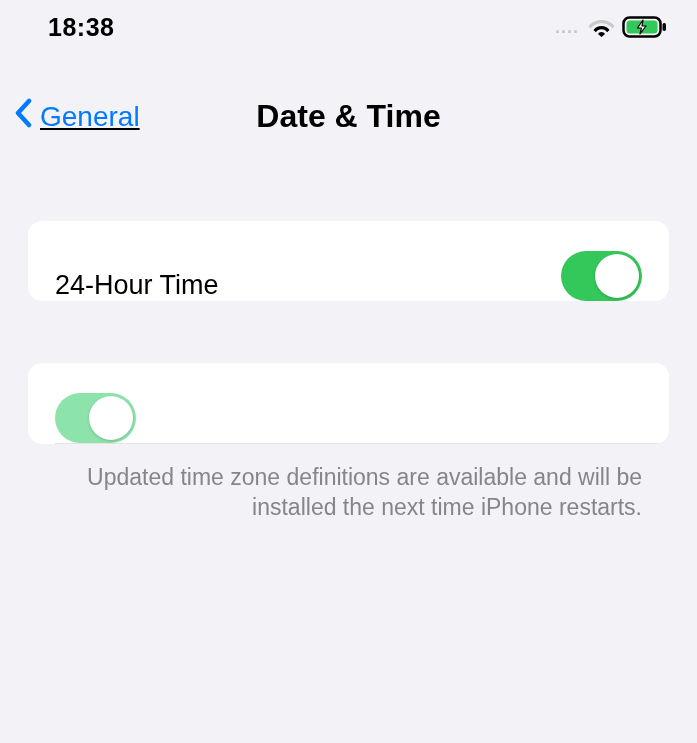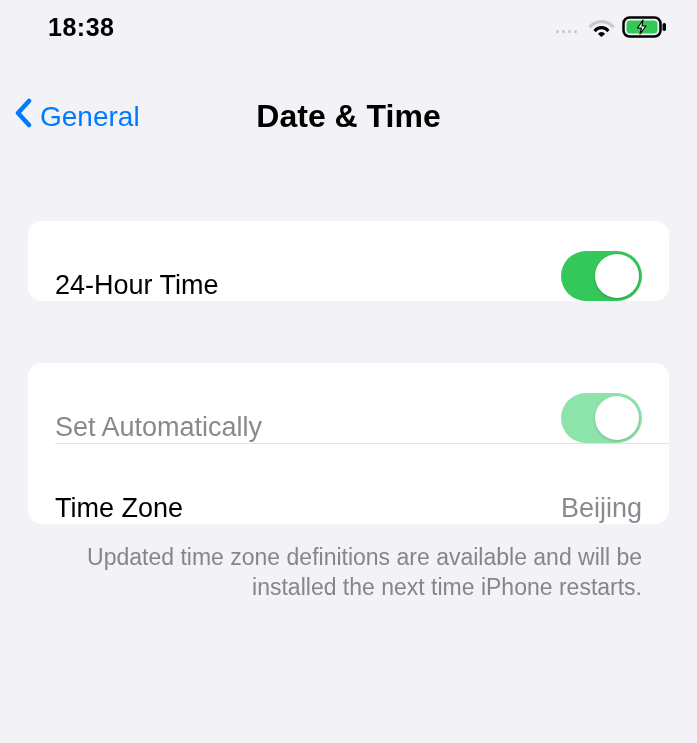--- a/index.html
+++ b/index.html
@@ -46,20 +46,21 @@
     .battery-icon svg {
       display: block;
     }
     .nav-bar {
       position: relative;
       height: 65px;
       display: flex;
       align-items: center;
       padding: 0 14px;
       margin-top: 30px;
+      text-decoration: underline;
     }
     .back-link {
       display: flex;
       align-items: center;
       color: #007aff;
       font-size: 28px;
       font-weight: 400;
       cursor: pointer;
     }
     .chevron-left {
@@ -185,27 +186,22 @@
   <div class="row">
     <div class="row-label">24-Hour Time</div>
     <div class="toggle on">
       <div class="knob"></div>
     </div>
   </div>
 </div>
 
 <div class="section section-2">
   <div class="row">
-    <div class="row-label disabled">Set Automatically</div>
     <div class="toggle on disabled">
       <div class="knob"></div>
     </div>
   </div>
   <div class="divider"></div>
-  <div class="row">
-    <div class="row-label">Time Zone</div>
-    <div class="row-value">Beijing</div>
-  </div>
 </div>
 
 <div class="footer-text">
   <p>Updated time zone definitions are available and will be installed the next time iPhone restarts.</p>
 </div>
 
 </body></html>

